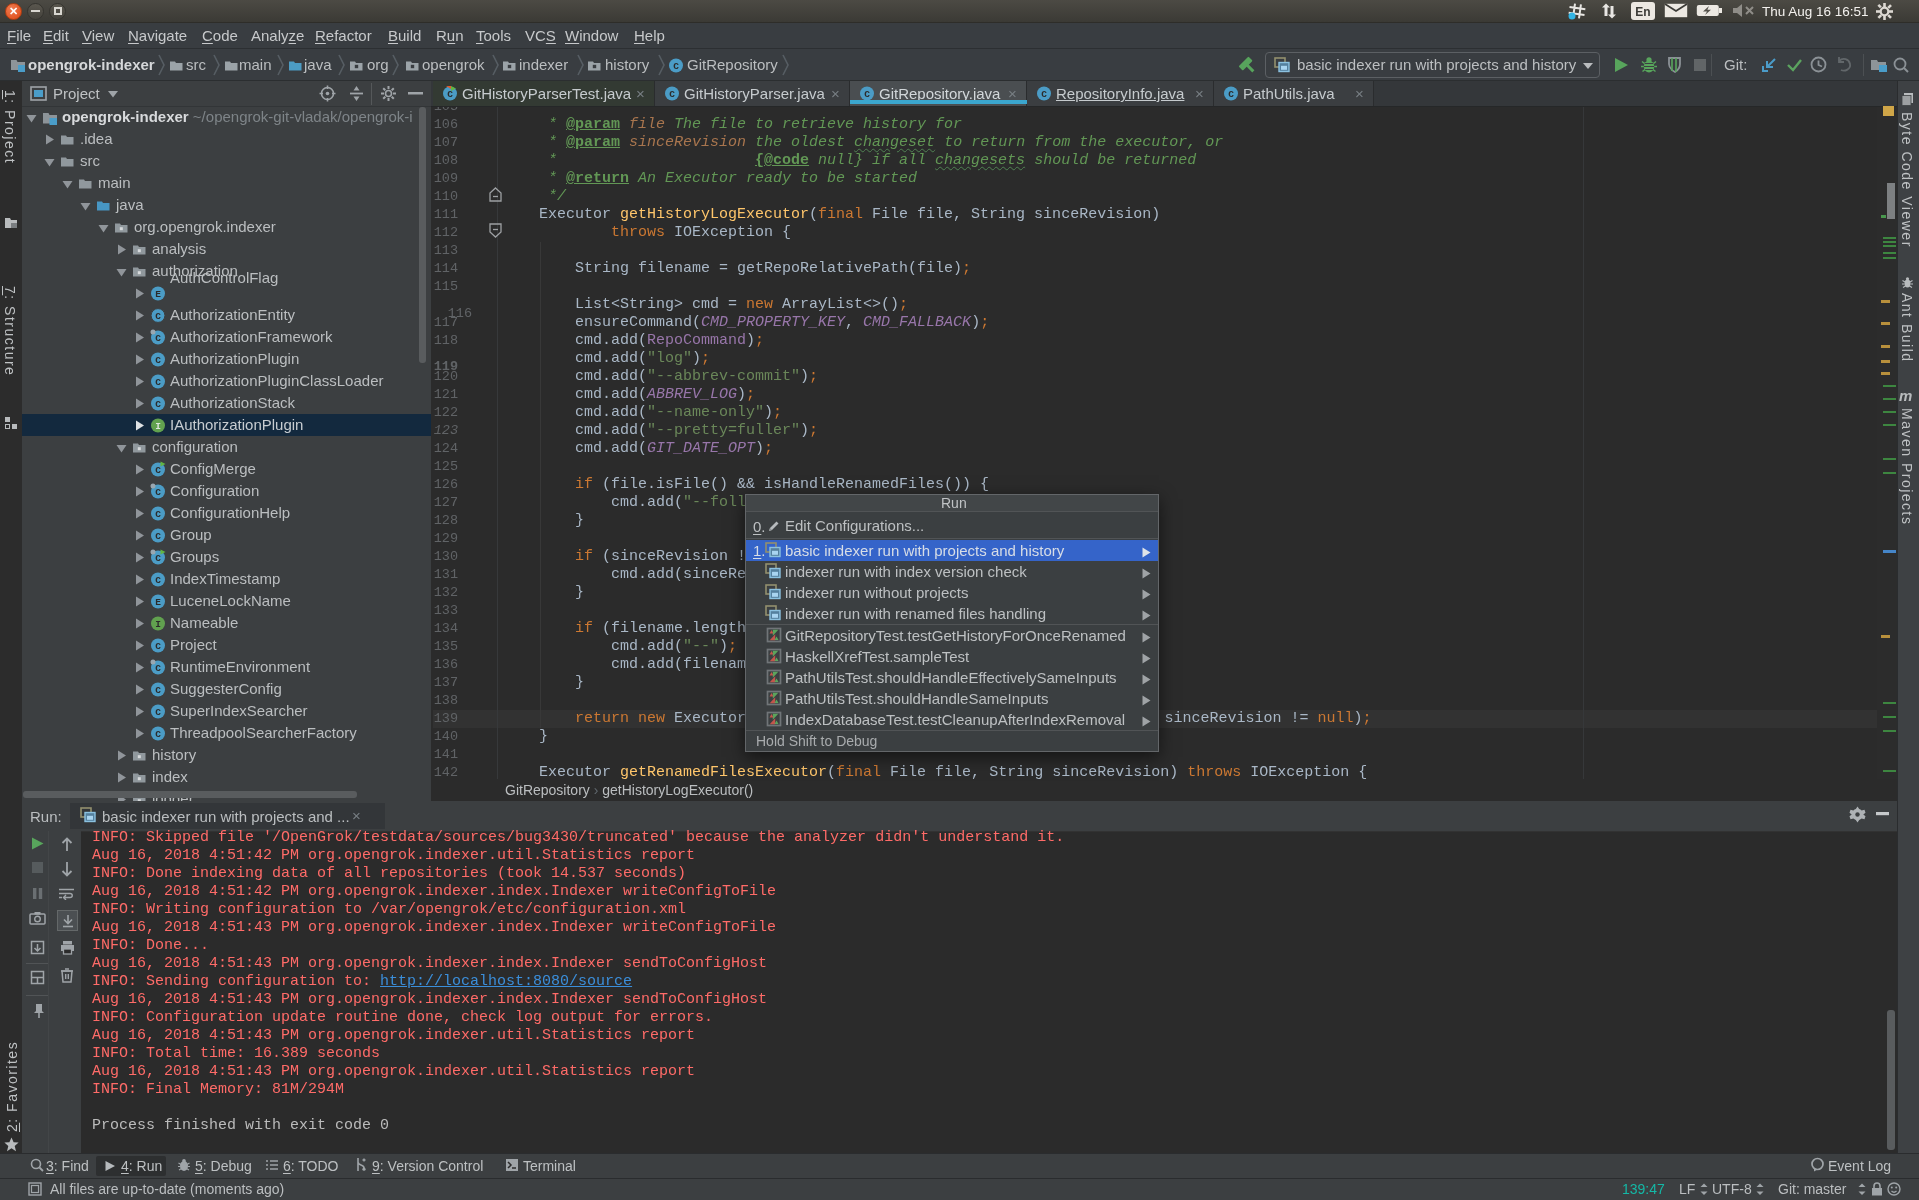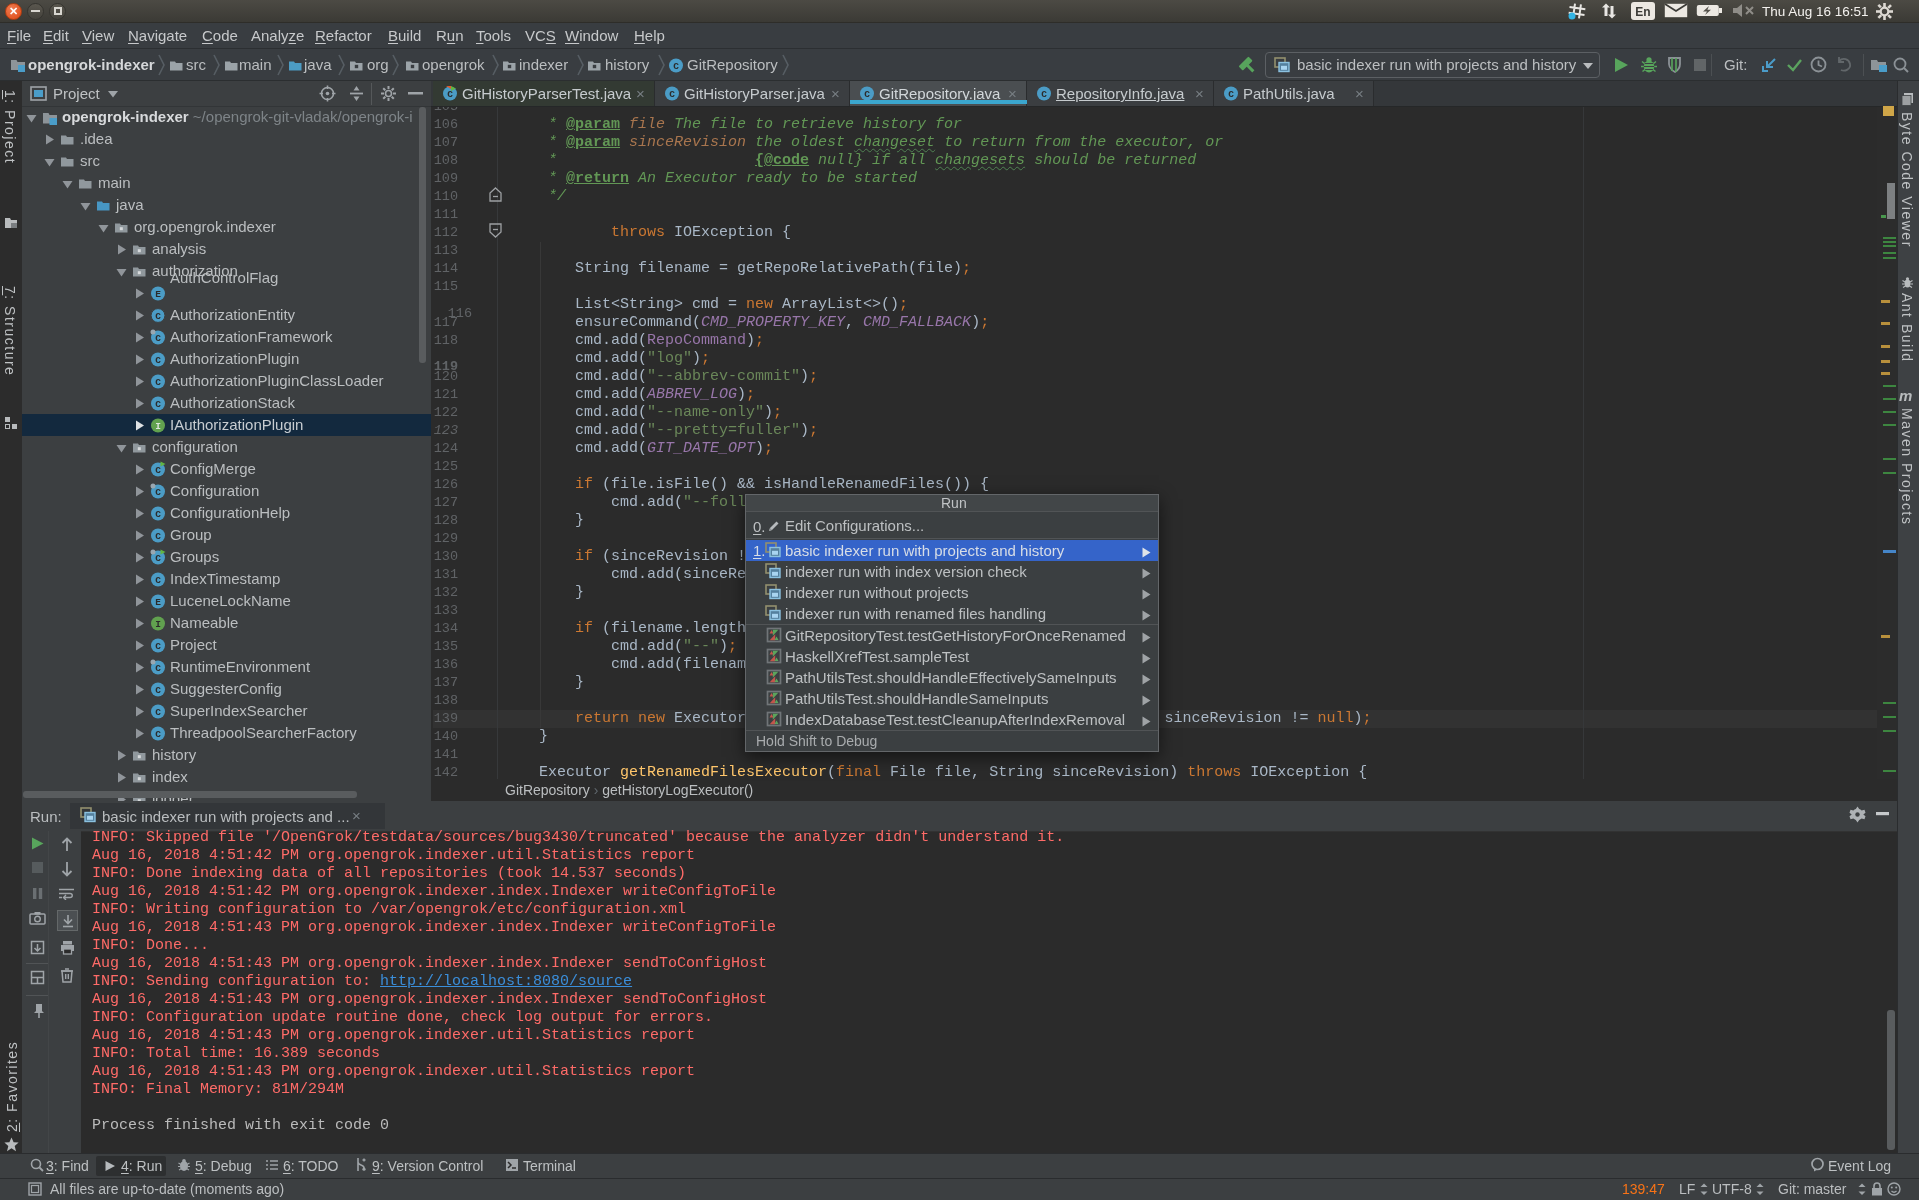--- a/index.html
+++ b/index.html
@@ -579,20 +579,21 @@
 <div class="cl" style="left:70px;top:9px;"><span class="d">&nbsp;&nbsp;&nbsp;&nbsp;&nbsp;*&nbsp;</span><span class="dt">@param</span><span class="d">&nbsp;</span><span class="dp">file</span><span class="d">&nbsp;The&nbsp;file&nbsp;to&nbsp;retrieve&nbsp;history&nbsp;for</span></div>
 <div class="ln" style="left:-5px;top:27px;width:30px;">107</div>
 <div class="cl" style="left:70px;top:27px;"><span class="d">&nbsp;&nbsp;&nbsp;&nbsp;&nbsp;*&nbsp;</span><span class="dt">@param</span><span class="d">&nbsp;</span><span class="dp">sinceRevision</span><span class="d">&nbsp;the&nbsp;oldest&nbsp;</span><span class="d sq">changeset</span><span class="d">&nbsp;to&nbsp;return&nbsp;from&nbsp;the&nbsp;executor,&nbsp;or</span></div>
 <div class="ln" style="left:-5px;top:45px;width:30px;">108</div>
 <div class="cl" style="left:70px;top:45px;"><span class="d">&nbsp;&nbsp;&nbsp;&nbsp;&nbsp;*&nbsp;&nbsp;&nbsp;&nbsp;&nbsp;&nbsp;&nbsp;&nbsp;&nbsp;&nbsp;&nbsp;&nbsp;&nbsp;&nbsp;&nbsp;&nbsp;&nbsp;&nbsp;&nbsp;&nbsp;&nbsp;&nbsp;</span><span class="dt">{@code</span><span class="d">&nbsp;</span><span class="d">null}&nbsp;if&nbsp;all&nbsp;</span><span class="d sq">changesets</span><span class="d">&nbsp;should&nbsp;be&nbsp;returned</span></div>
 <div class="ln" style="left:-5px;top:63px;width:30px;">109</div>
 <div class="cl" style="left:70px;top:63px;"><span class="d">&nbsp;&nbsp;&nbsp;&nbsp;&nbsp;*&nbsp;</span><span class="dt">@return</span><span class="d">&nbsp;An&nbsp;Executor&nbsp;ready&nbsp;to&nbsp;be&nbsp;started</span></div>
 <div class="ln" style="left:-5px;top:81px;width:30px;">110</div>
 <div class="cl" style="left:70px;top:81px;"><span class="d">&nbsp;&nbsp;&nbsp;&nbsp;&nbsp;*/</span></div>
 <div class="ln" style="left:-5px;top:99px;width:30px;">111</div>
+<div class="cl" style="left:70px;top:99px;">&nbsp;&nbsp;&nbsp;&nbsp;Executor&nbsp;<span class="m">getHistoryLogExecutor</span>(<span class="k">final</span>&nbsp;File&nbsp;file,&nbsp;String&nbsp;sinceRevision)</div>
 <div class="ln" style="left:-5px;top:117px;width:30px;">112</div>
 <div class="cl" style="left:70px;top:117px;">&nbsp;&nbsp;&nbsp;&nbsp;&nbsp;&nbsp;&nbsp;&nbsp;&nbsp;&nbsp;&nbsp;&nbsp;<span class="k">throws</span>&nbsp;IOException&nbsp;{</div>
 <div class="ln" style="left:-5px;top:135px;width:30px;">113</div>
 <div class="ln" style="left:-5px;top:153px;width:30px;">114</div>
 <div class="cl" style="left:70px;top:153px;">&nbsp;&nbsp;&nbsp;&nbsp;&nbsp;&nbsp;&nbsp;&nbsp;String&nbsp;filename&nbsp;=&nbsp;getRepoRelativePath(file)<span class="k">;</span></div>
 <div class="ln" style="left:-5px;top:171px;width:30px;">115</div>
 <div class="ln" style="left:-5px;top:198px;width:30px;margin-left:14px;">116</div>
 <div class="cl" style="left:70px;top:189px;">&nbsp;&nbsp;&nbsp;&nbsp;&nbsp;&nbsp;&nbsp;&nbsp;List&lt;String&gt;&nbsp;cmd&nbsp;=&nbsp;<span class="k">new</span>&nbsp;ArrayList&lt;&gt;()<span class="k">;</span></div>
 <div class="ln" style="left:-5px;top:207px;width:30px;">117</div>
 <div class="cl" style="left:70px;top:207px;">&nbsp;&nbsp;&nbsp;&nbsp;&nbsp;&nbsp;&nbsp;&nbsp;ensureCommand(<span class="c">CMD_PROPERTY_KEY</span>,&nbsp;<span class="c">CMD_FALLBACK</span>)<span class="k">;</span></div>
@@ -902,21 +903,21 @@
     <circle cx="7.5" cy="7" r="5.5" fill="none" stroke="#9fa4a8" stroke-width="1.7"></circle>
     <path d="M4 11.5 L4 14.5 L7.5 12.4" fill="#9fa4a8"></path>
   </svg>
 <div class="abs" style="left:1828px;top:1158px;color:#bdc0c2;font-size:14px;">Event Log</div>
 <div class="abs" style="left:0px;top:1178px;width:1919px;height:22px;background:#3c3f41;border-top:1px solid #2a2c2e;"></div>
 <svg class="abs" style="left:28px;top:1182px" width="14" height="14" viewBox="0 0 14 14">
     <rect x="1" y="1" width="12" height="12" fill="none" stroke="#9fa4a8" stroke-width="1.4"></rect>
     <rect x="3.5" y="3.5" width="7" height="7" fill="none" stroke="#9fa4a8" stroke-width="1.2"></rect>
   </svg>
 <div class="abs" style="left:50px;top:1181px;color:#bbbec0;font-size:14px;">All files are up-to-date (moments ago)</div>
-<div class="abs" style="left:1622px;top:1181px;color:#f97316;font-size:14px;">139:47</div>
+<div class="abs" style="left:1622px;top:1181px;color:#14b8a6;font-size:14px;">139:47</div>
 <div class="abs" style="left:1679px;top:1181px;color:#bbbec0;font-size:14px;">LF</div>
 <svg class="abs" style="left:1700px;top:1183px" width="8" height="13" viewBox="0 0 8 13">
     <path d="M4 0.5 L7.5 4 L0.5 4 Z" fill="#9fa4a8"></path>
     <path d="M4 12 L7.5 8.5 L0.5 8.5 Z" fill="#9fa4a8"></path>
   </svg>
 <div class="abs" style="left:1712px;top:1181px;color:#bbbec0;font-size:14px;">UTF-8</div>
 <svg class="abs" style="left:1756px;top:1183px" width="8" height="13" viewBox="0 0 8 13">
     <path d="M4 0.5 L7.5 4 L0.5 4 Z" fill="#9fa4a8"></path>
     <path d="M4 12 L7.5 8.5 L0.5 8.5 Z" fill="#9fa4a8"></path>
   </svg>

